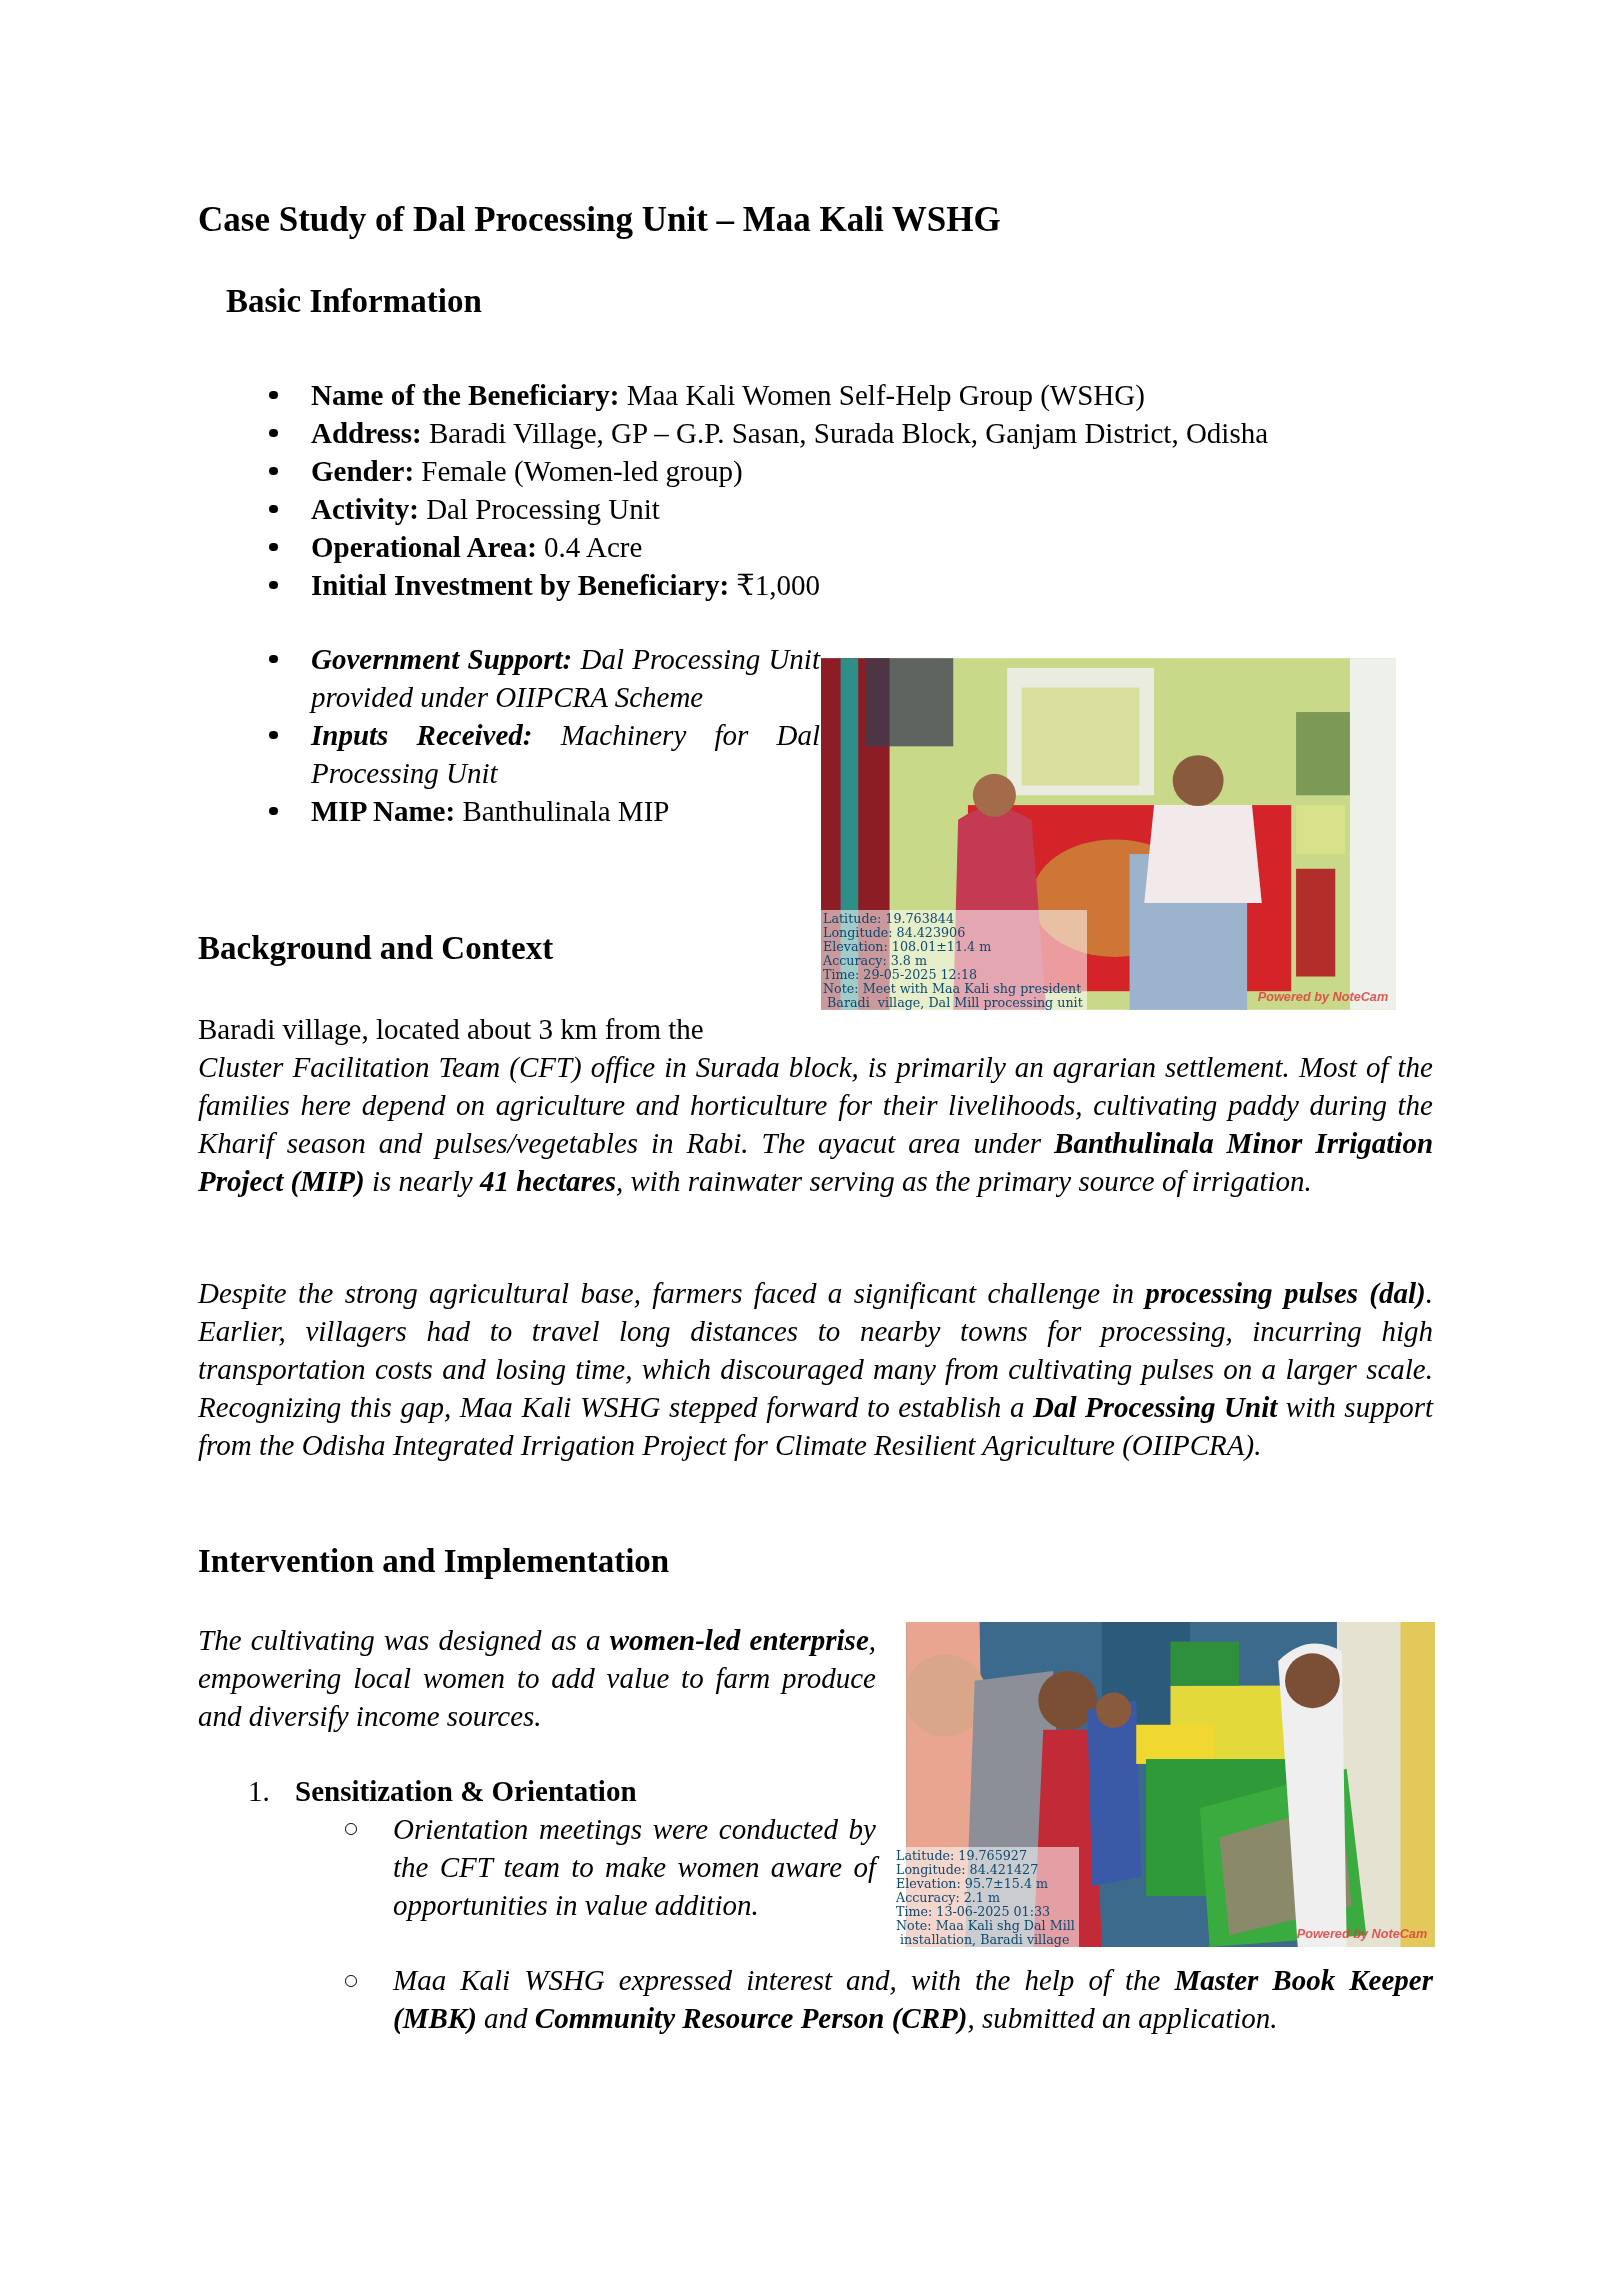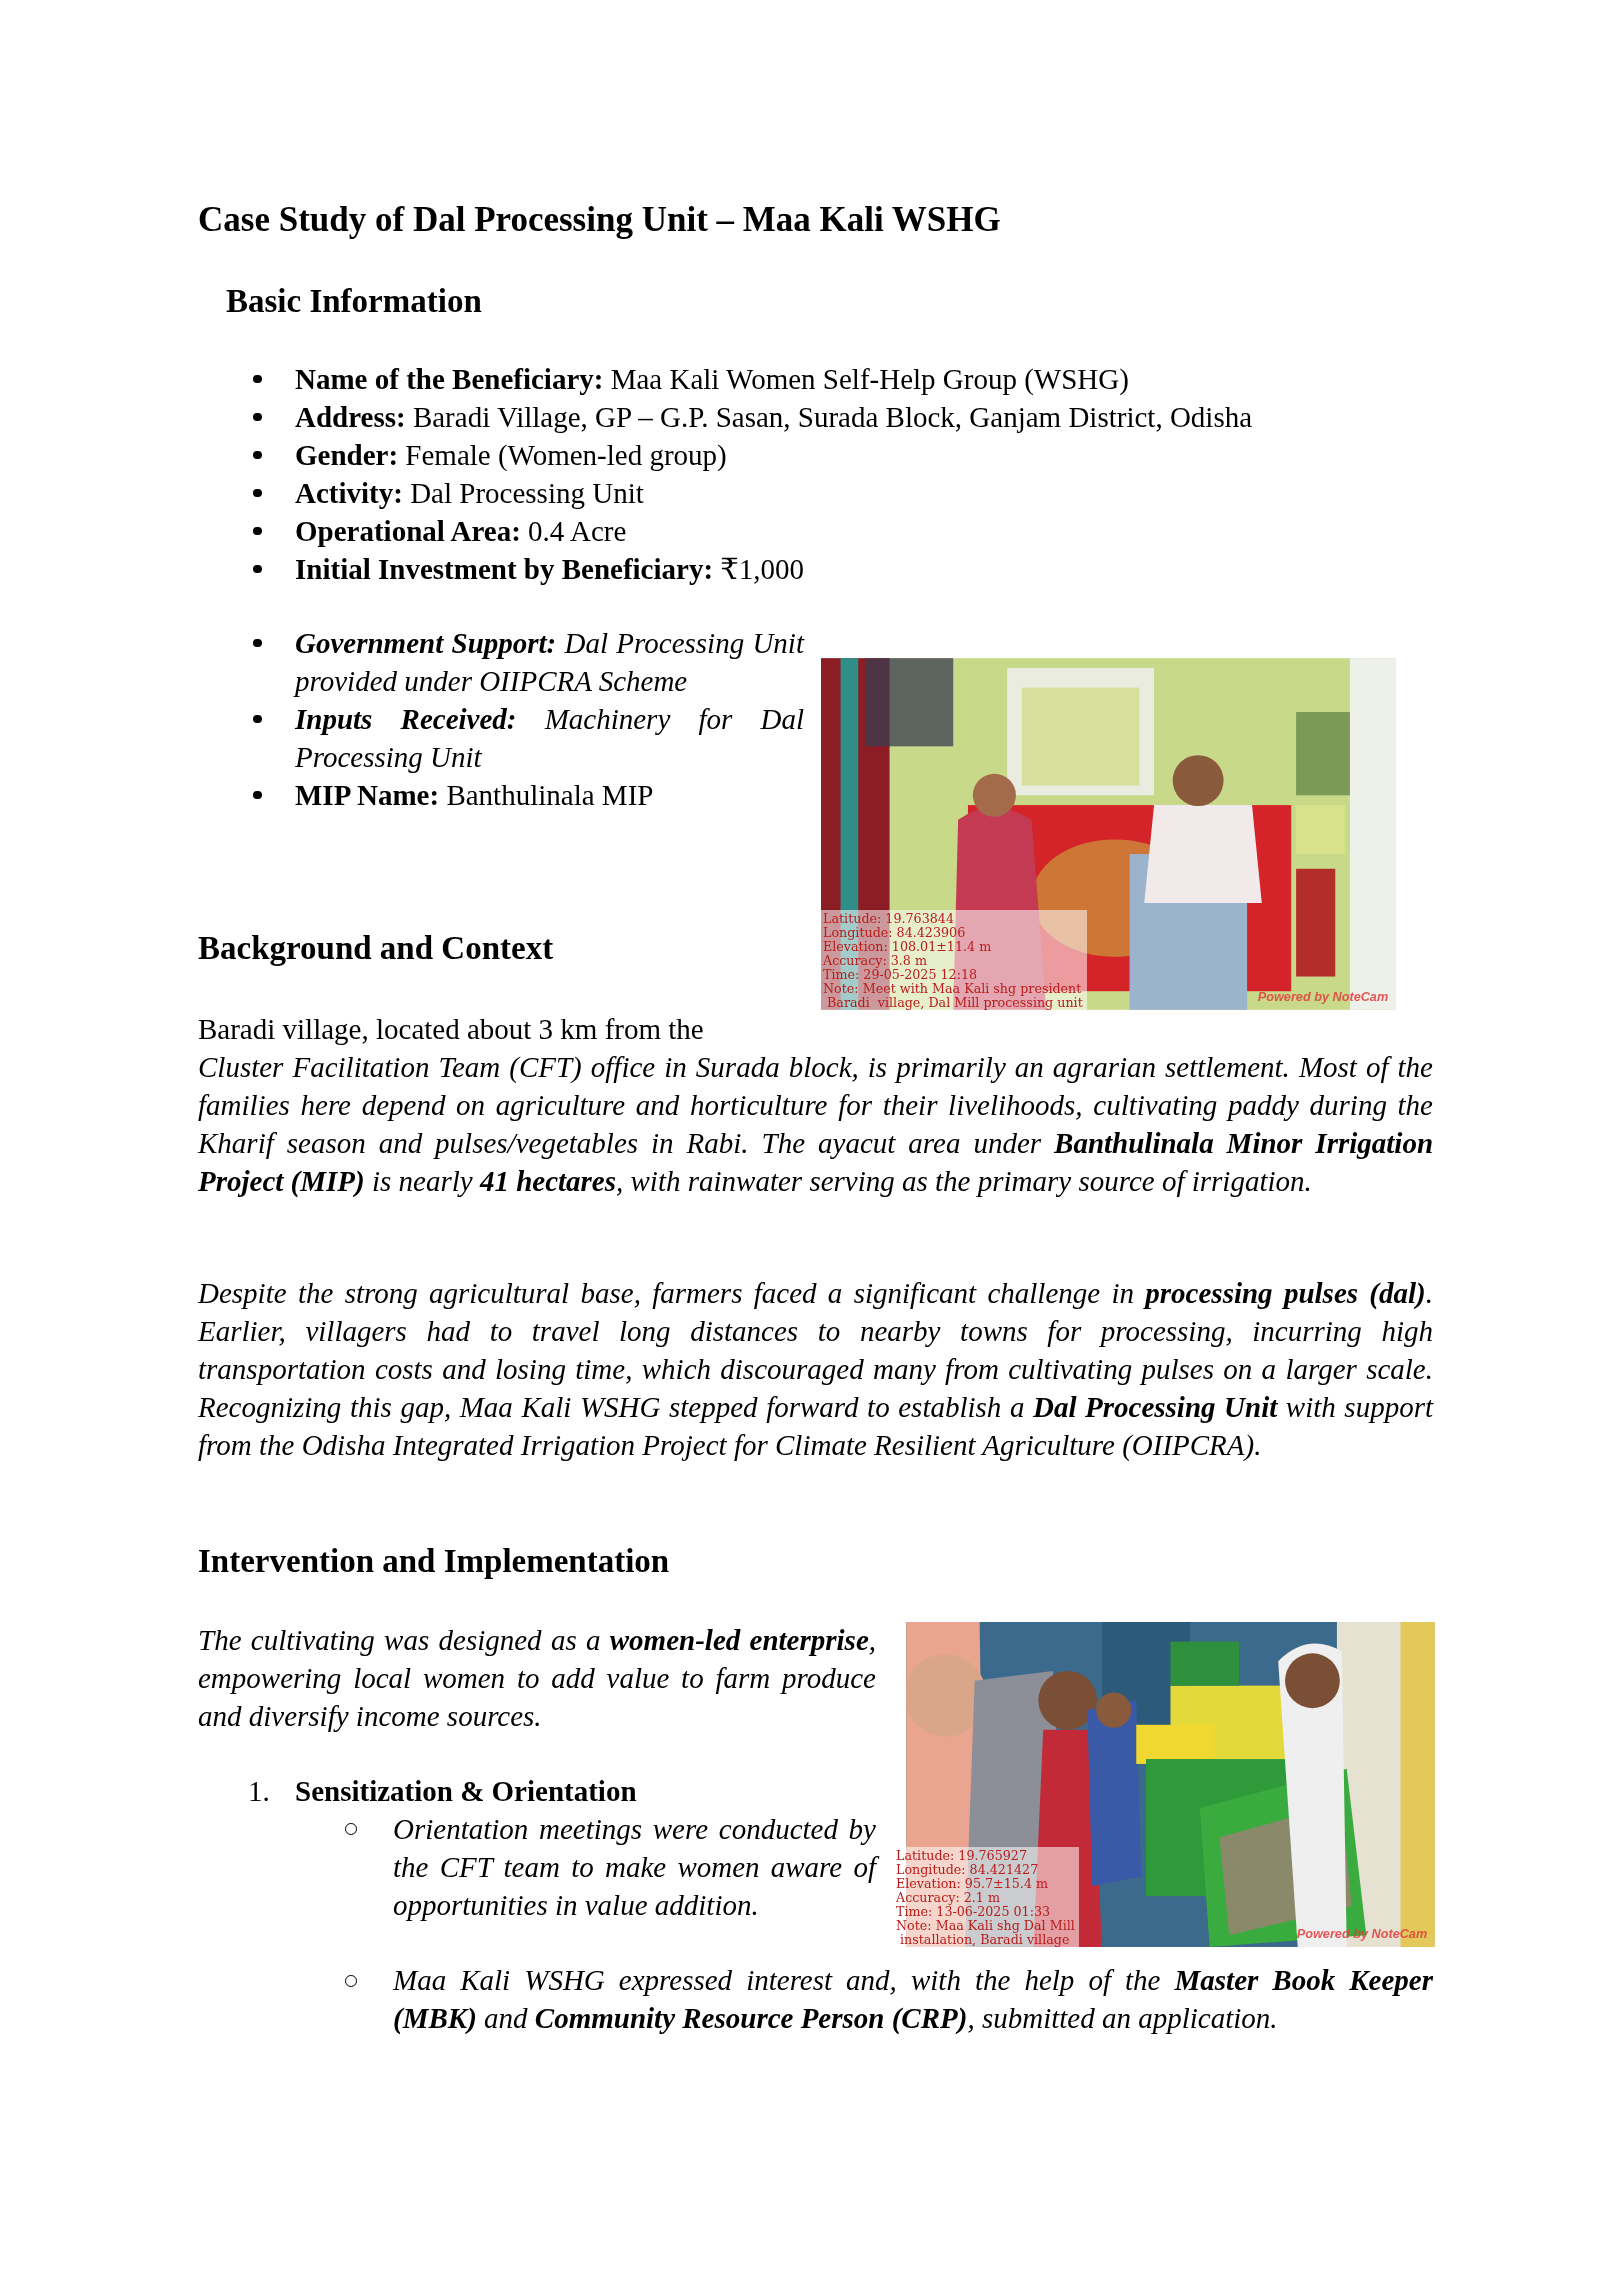--- a/index.html
+++ b/index.html
@@ -9,32 +9,32 @@
     color: #000000;
   }
   .abs { position: absolute; }
   .h1 { font-size: 35px; font-weight: bold; line-height: 43px; white-space: nowrap; }
   .h2 { font-size: 33px; font-weight: bold; line-height: 41px; white-space: nowrap; }
   .txt { font-size: 29px; line-height: 38px; }
   .just { text-align: justify; text-align-last: left; font-style: italic; }
   .nowrap { white-space: nowrap; }
   b { font-weight: bold; }
 
-  ul.bul { list-style: none; margin: 0; padding: 0; }
+  ul.bul { list-style: none; margin: 16px; padding: 0; }
   ul.bul li { position: relative; padding-left: 97px; font-size: 29px; line-height: 38px; }
   ul.bul li .dot {
     position: absolute; left: 55px; top: 14.7px; width: 8.8px; height: 8.8px;
     border-radius: 50%; background: #000;
   }
 
   .photo { position: absolute; overflow: hidden; }
   .gps {
     position: absolute; left: 0; bottom: 0; padding: 2px 3.9px 0 2px;
     background: rgba(255,255,255,0.55);
-    font-family: "DejaVu Serif", serif; font-size: 12.7px; line-height: 14px; color: #b91c1c;
+    font-family: "DejaVu Serif", serif; font-size: 12.7px; line-height: 14px; color: #0c4a6e;
     white-space: pre;
   }
   .wm {
     position: absolute; right: 7.8px; bottom: 5.9px;
     font-family: "Liberation Sans", sans-serif; font-style: italic; font-weight: bold;
     font-size: 12.7px; color: rgba(225,60,60,0.85);
   }
   .circ {
     position: absolute; width: 11.8px; height: 11.8px; border: 1.6px solid #000; border-radius: 50%;
     box-sizing: border-box;

